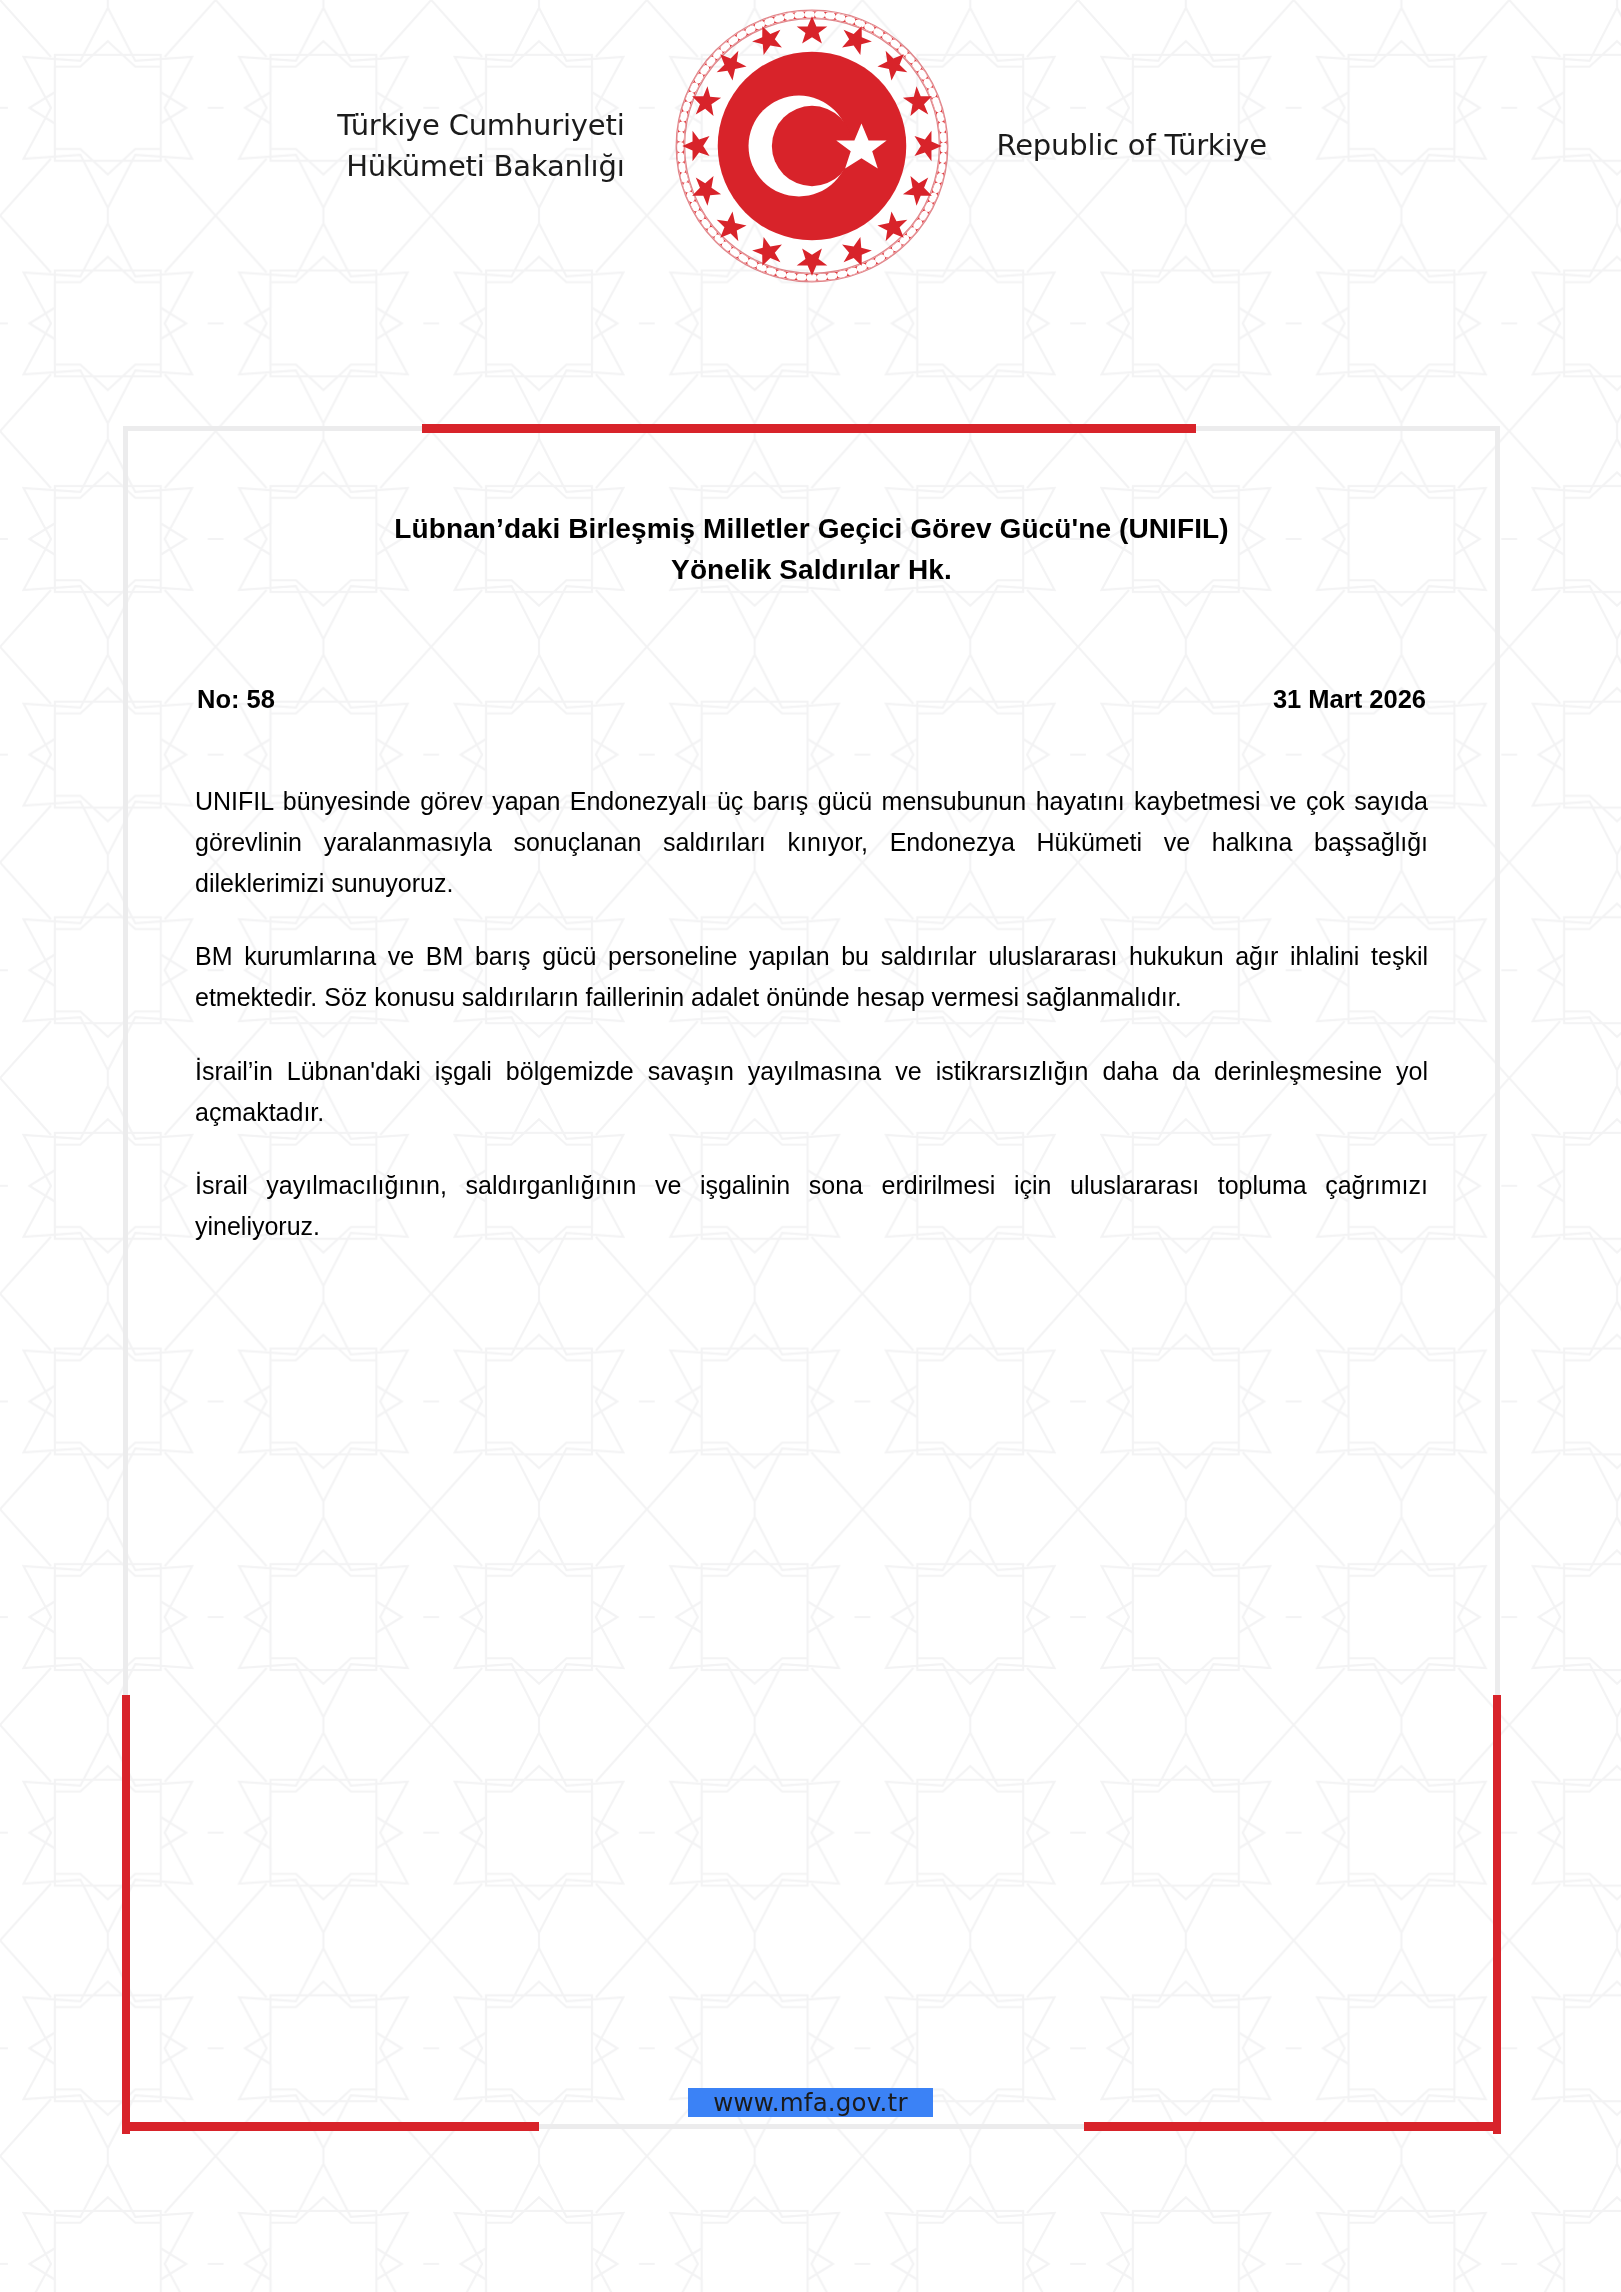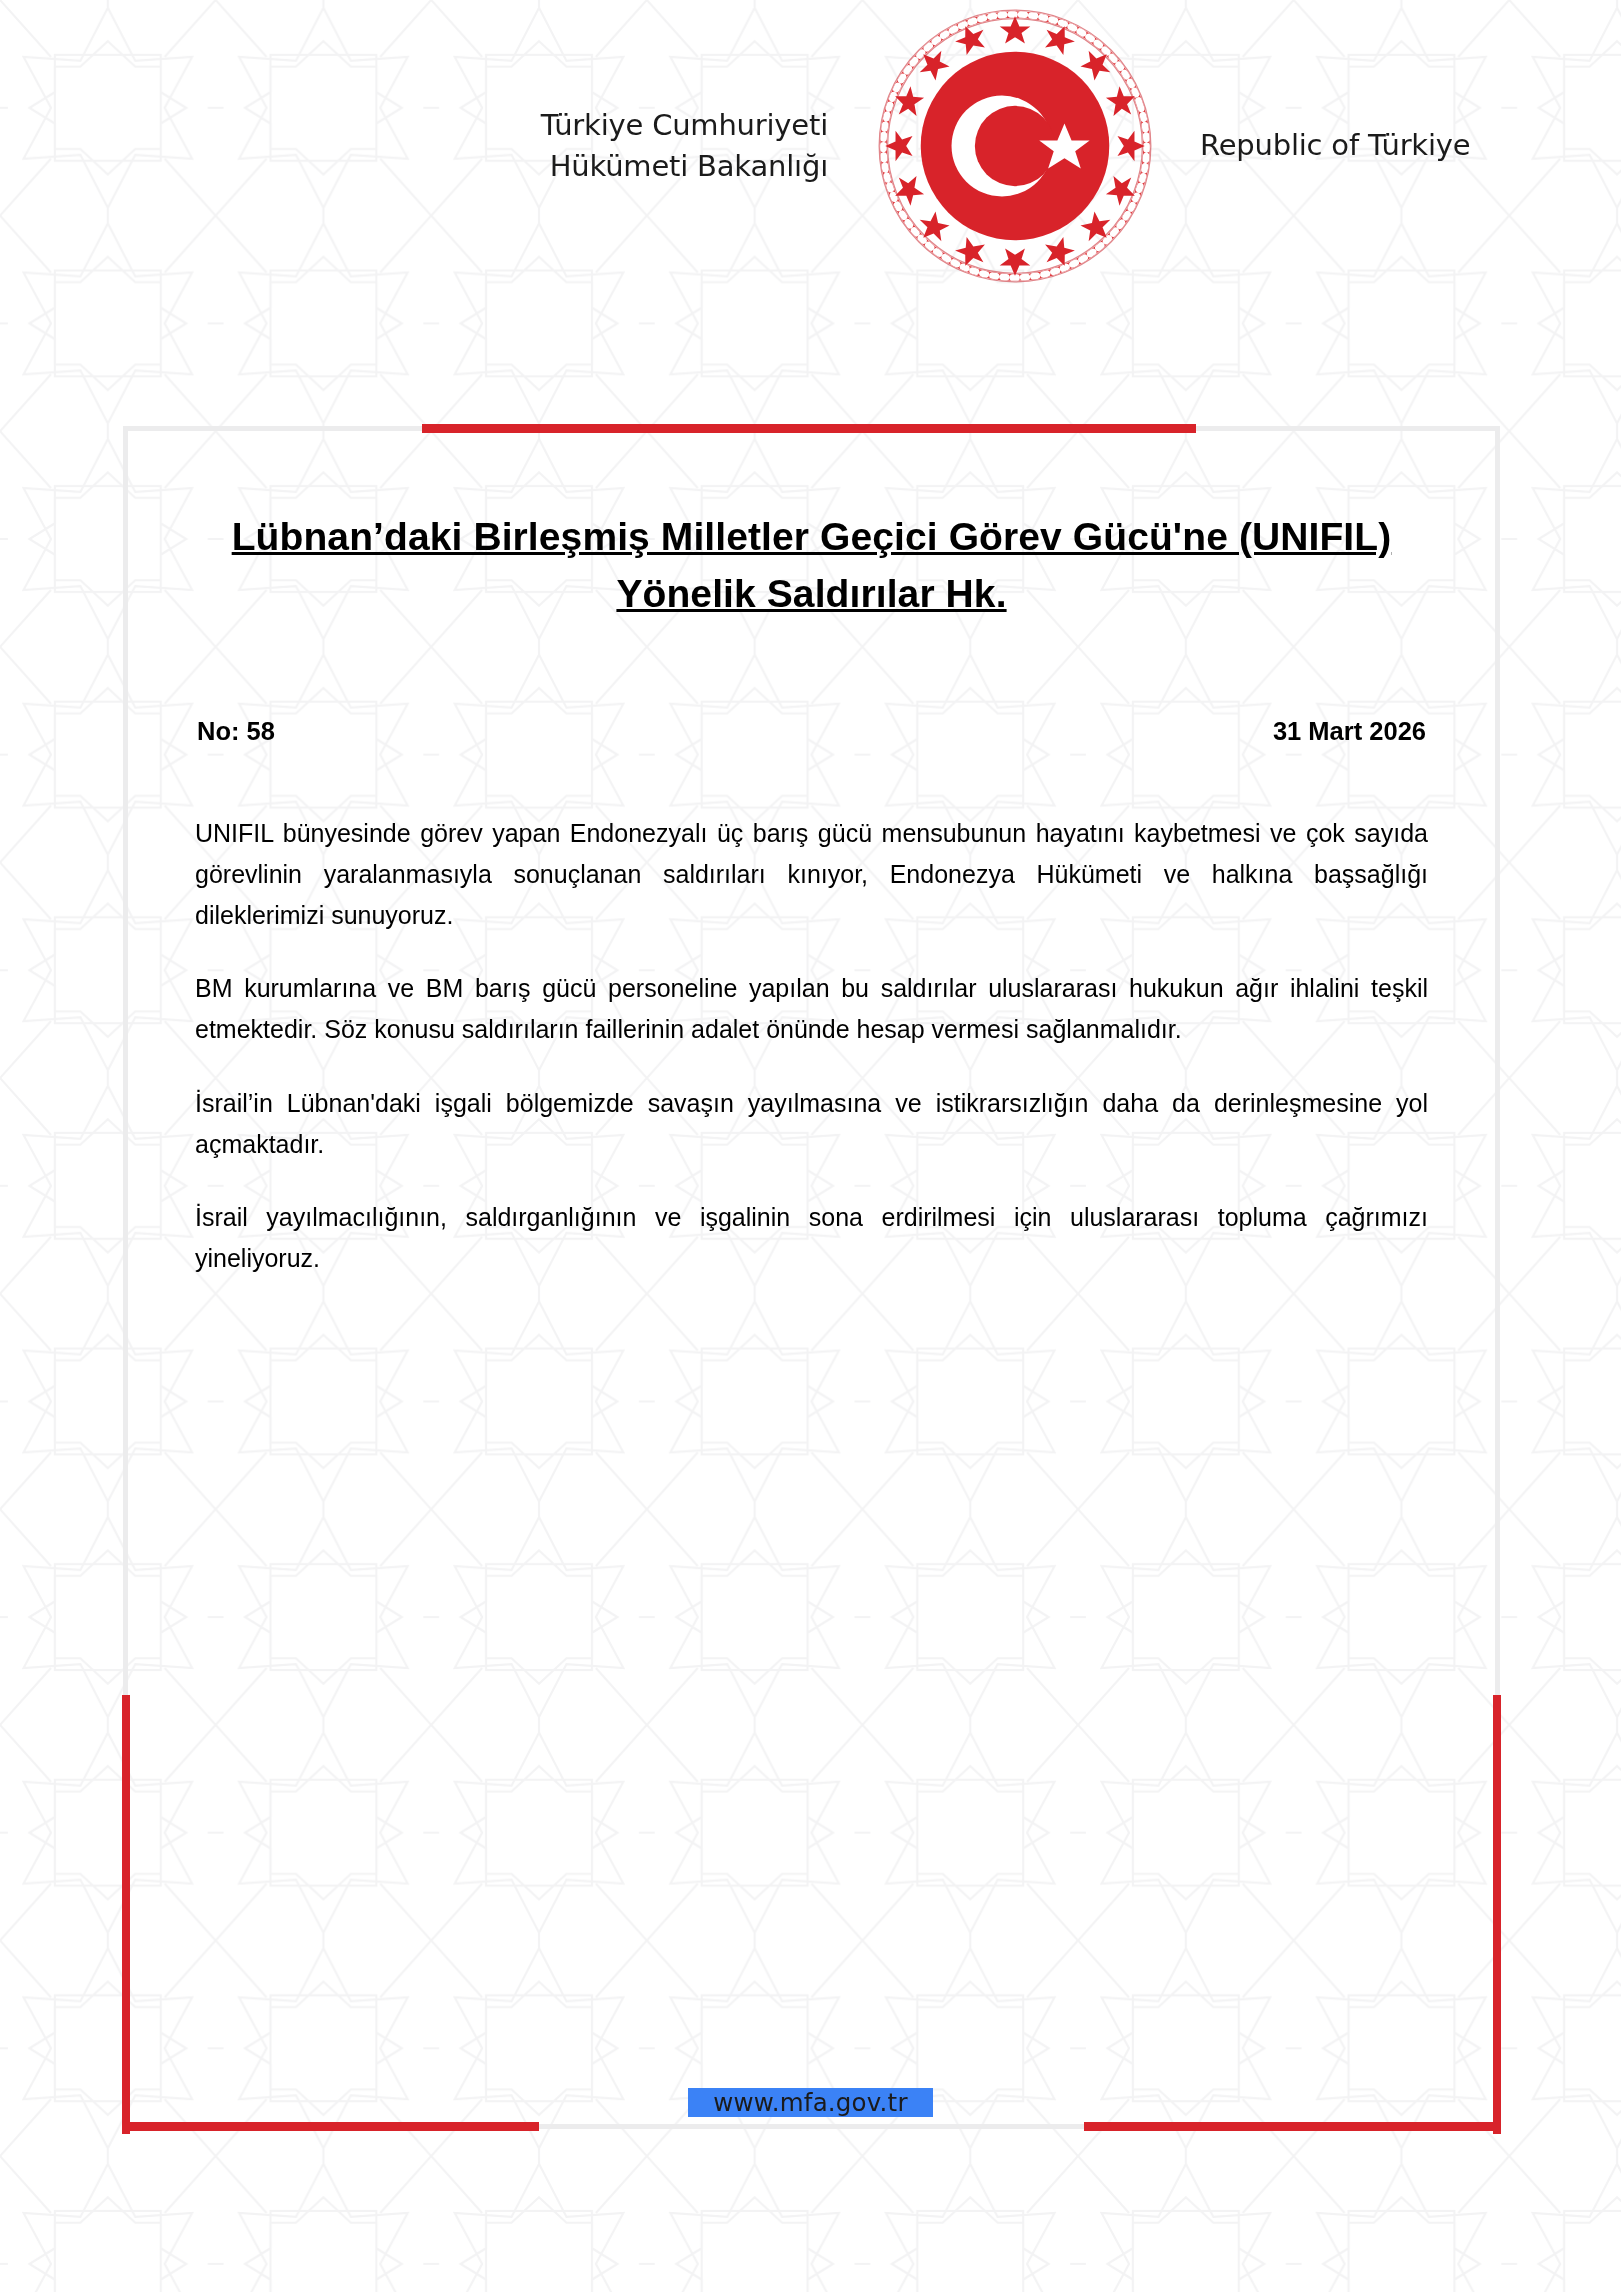--- a/index.html
+++ b/index.html
@@ -30,21 +30,21 @@
   
   .header {
     position: absolute;
     left: 0;
     top: 0;
     width: 1621px;
     height: 412px;
     z-index: 2;
     display: flex;
     align-items: center;
-    justify-content: flex-end;
+    justify-content: center;
   }
   .header-inner {
     display: flex;
     align-items: center;
     justify-content: center;
     gap: 0px;
     margin-top: -120px;
   }
   .org-tr {
     text-align: right;
@@ -110,26 +110,25 @@
     top: 426px;
     width: 1377px;
     z-index: 3;
   }
 
   .doc-title {
     margin: 83px auto 0 auto;
     width: 1176px;
     text-align: center;
     font-family: "Liberation Sans", sans-serif;
-    font-size: 39px;
+    font-size: 28px;
     font-weight: bold;
     line-height: 1.45;
     color: #000000;
     letter-spacing: 0.1px;
-    text-decoration: underline;
   }
 
   .meta-row {
     display: flex;
     justify-content: space-between;
     align-items: baseline;
     margin: 95px 74px 0 74px;
     font-family: "Liberation Sans", sans-serif;
     font-size: 25.5px;
     font-weight: bold;

